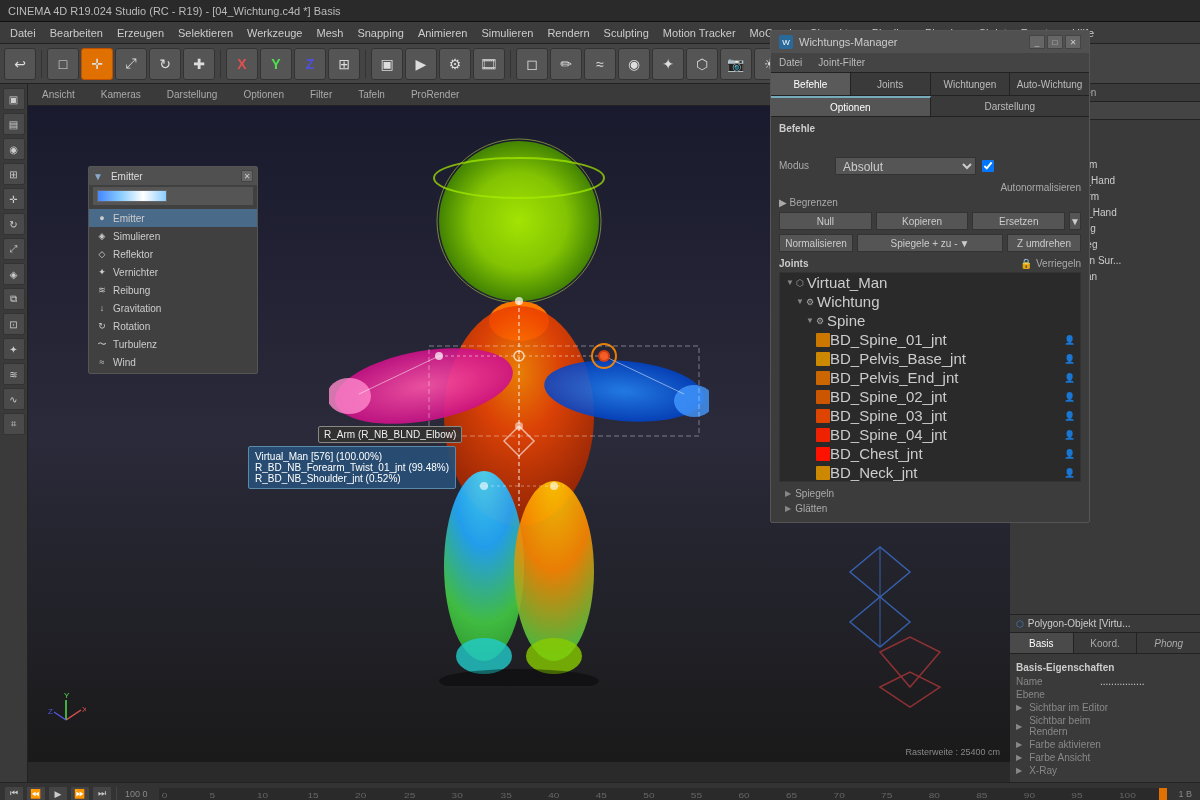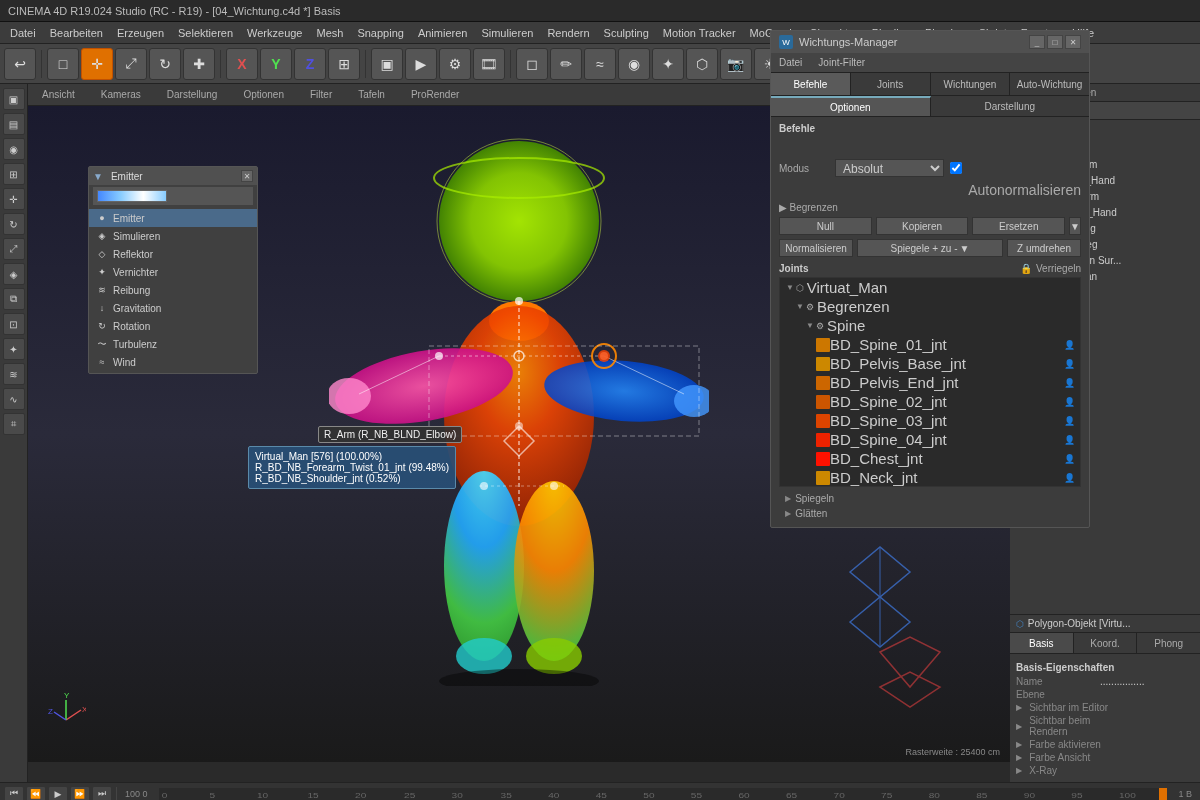--- a/index.html
+++ b/index.html
@@ -135,21 +135,21 @@
     .wm-subtab:last-child { border-right: none; }
 
     #wm-content { padding: 6px 8px; }
     .wm-section-title { color: #ccc; font-size: 10px; font-weight: bold; margin-bottom: 4px; }
     .wm-row { display: flex; align-items: center; gap: 6px; margin-bottom: 4px; }
     .wm-label { color: #aaa; font-size: 10px; width: 50px; }
     .wm-select {
       flex: 1; height: 18px; background: #555; border: 1px solid #333; color: #ccc; font-size: 12px; padding: 1px 3px;
     }
     .wm-checkbox { width: 12px; height: 12px; }
-    .wm-checkbox-label { color: #aaa; font-size: 14px; margin-top: 44px; }
+    .wm-checkbox-label { color: #aaa; font-size: 10px; margin-top: 44px; }
     .wm-input { width: 50px; height: 18px; background: #555; border: 1px solid #333; color: #ccc; font-size: 10px; padding: 1px 3px; }
 
     .wm-btn-row { display: flex; gap: 4px; margin-bottom: 4px; }
     .wm-btn {
       flex: 1; height: 18px; background: #555; border: 1px solid #333; color: #ccc; font-size: 10px; cursor: pointer; display: flex; align-items: center; justify-content: center;
     }
     .wm-btn.wide { flex: 2; }
 
     .wm-joints-section { margin-top: 6px; }
     .wm-joints-header { display: flex; align-items: center; gap: 4px; margin-bottom: 3px; }
@@ -168,21 +168,21 @@
     .wm-option-text { color: #aaa; font-size: 10px; }
 
     #scene-tree { flex: 1; overflow-y: auto; padding: 4px 0; }
     .st-item { display: flex; align-items: center; padding: 1px 4px; cursor: pointer; font-size: 10px; color: #ccc; }
     .st-indent { display: inline-block; width: 12px; }
     .st-arrow { color: #888; font-size: 8px; width: 10px; }
     .st-icon { width: 14px; height: 14px; margin: 0 3px; display: flex; align-items: center; justify-content: center; font-size: 9px; flex-shrink: 0; }
     .st-name { flex: 1; }
     #props-tabs { display: flex; border-bottom: 1px solid #222; }
     .props-tab { flex: 1; height: 20px; display: flex; align-items: center; justify-content: center; background: #3a3a3a; color: #aaa; font-size: 10px; cursor: pointer; border-right: 1px solid #222; }
-    .props-tab:last-child { border-right: none; }
+    .props-tab:last-child { border-right: none; font-style: italic; }
     .props-tab.active { background: #4a4a4a; color: #fff; }
     #props-content { padding: 4px 6px; }
     .props-section { color: #ccc; font-size: 10px; font-weight: bold; margin-bottom: 3px; margin-top: 4px; }
     .props-row { display: flex; align-items: center; gap: 4px; margin-bottom: 2px; }
     .props-label { color: #888; font-size: 10px; width: 80px; }
     .props-value { color: #ccc; font-size: 10px; flex: 1; white-space: nowrap; overflow: hidden; text-overflow: ellipsis; }
     .props-checkbox { display: flex; align-items: center; gap: 4px; margin-bottom: 2px; }
     .props-chevron { color: #888; font-size: 8px; margin-right: 3px; cursor: pointer; }
 
     
@@ -562,21 +562,21 @@
         <div class="wm-joint-item">
               <span class="wm-joint-indent" style="width: 2px;"></span>
               <span style="font-size: 8px; color: rgb(136, 136, 136); margin-right: 2px;">▼</span>
               <span style="font-size: 9px; margin-right: 3px; color: rgb(170, 170, 170);">⬡</span>
               <span class="wm-joint-name">Virtuat_Man</span>
             </div>
             <div class="wm-joint-item">
               <span class="wm-joint-indent" style="width: 12px;"></span>
               <span style="font-size: 8px; color: rgb(136, 136, 136); margin-right: 2px;">▼</span>
               <span style="font-size: 9px; margin-right: 3px; color: rgb(170, 170, 170);">⚙</span>
-              <span class="wm-joint-name">Begrenzen</span>
+              <span class="wm-joint-name">Wichtung</span>
             </div>
             <div class="wm-joint-item">
               <span class="wm-joint-indent" style="width: 22px;"></span>
               <span style="font-size: 8px; color: rgb(136, 136, 136); margin-right: 2px;">▼</span>
               <span style="font-size: 9px; margin-right: 3px; color: rgb(170, 170, 170);">⚙</span>
               <span class="wm-joint-name">Spine</span>
             </div>
             <div class="wm-joint-item">
               <span class="wm-joint-indent" style="width: 32px;"></span>
               <div class="color-sq" style="background: rgb(204, 119, 0);"></div>

